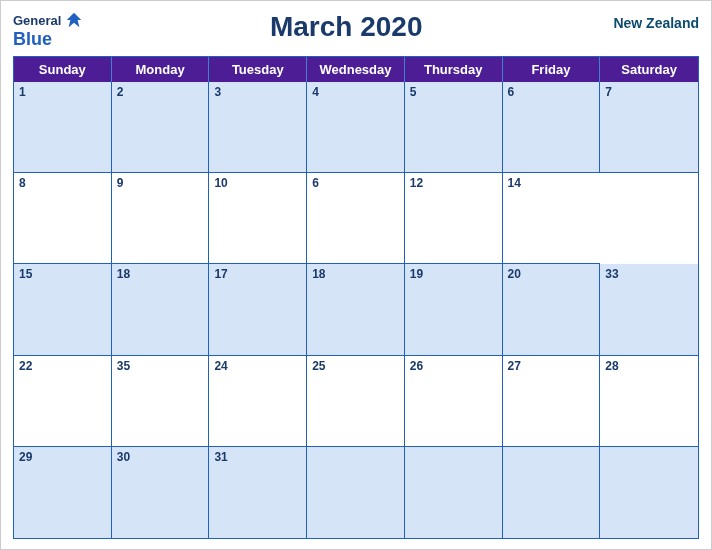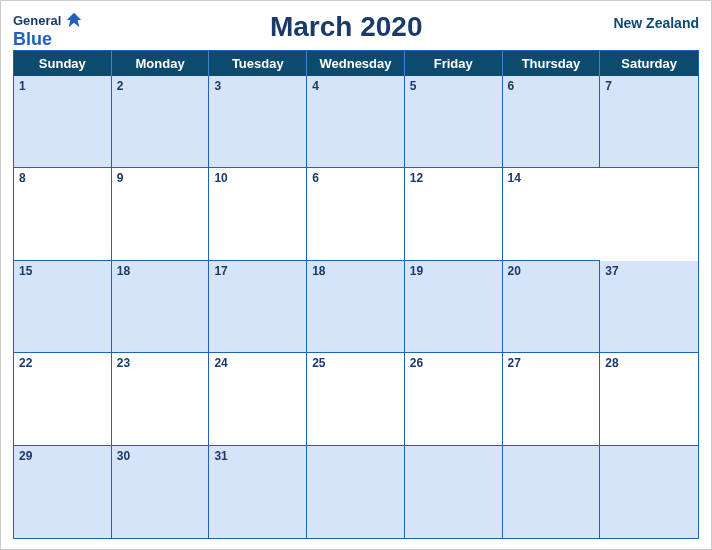--- a/index.html
+++ b/index.html
@@ -18,20 +18,21 @@
       background: #fff;
       border: 1px solid #ccc;
       display: flex;
       flex-direction: column;
       padding: 10px 12px 10px 12px;
     }
     .cal-header {
       display: flex;
       align-items: flex-start;
       justify-content: flex-end;
+      margin-bottom: 6px;
     }
     .logo-area {
       display: flex;
       flex-direction: column;
       align-items: flex-start;
     }
     .logo-text {
       display: flex;
       align-items: center;
       gap: 2px;
@@ -70,21 +71,21 @@
     }
     .cal-grid {
       flex: 1;
       display: flex;
       flex-direction: column;
       border: 1px solid #2060c0;
     }
     .day-headers {
       display: grid;
       grid-template-columns: repeat(7, 1fr);
-      background: #0c4a6e;
+      background: #4c1d95;
     }
     .day-header {
       text-align: center;
       color: #fff;
       font-size: 13px;
       font-weight: bold;
       padding: 5px 0;
       border-right: 1px solid #4080d0;
     }
     .day-header:last-child {
@@ -152,22 +153,22 @@
     <div class="region-label">New Zealand</div>
   </div>
 
   <div class="cal-grid">
 
     <div class="day-headers">
     <div class="day-header">Sunday</div>
         <div class="day-header">Monday</div>
         <div class="day-header">Tuesday</div>
         <div class="day-header">Wednesday</div>
+        <div class="day-header">Thursday</div>
         <div class="day-header">Friday</div>
-        <div class="day-header">Thursday</div>
         <div class="day-header">Saturday</div>
       </div>
 
     <div class="cal-weeks">
     <div class="cal-week shaded">
           <div class="cal-cell">1</div>
           <div class="cal-cell">2</div>
           <div class="cal-cell">3</div>
           <div class="cal-cell">4</div>
           <div class="cal-cell">5</div>
@@ -182,25 +183,25 @@
           <div class="cal-cell">12</div>
           <div class="cal-cell">14</div>
         </div>
         <div class="cal-week shaded">
           <div class="cal-cell">15</div>
           <div class="cal-cell">18</div>
           <div class="cal-cell">17</div>
           <div class="cal-cell">18</div>
           <div class="cal-cell">19</div>
           <div class="cal-cell">20</div>
-          <div class="cal-cell">37</div>
+          <div class="cal-cell">33</div>
         </div>
         <div class="cal-week white">
           <div class="cal-cell">22</div>
-          <div class="cal-cell">23</div>
+          <div class="cal-cell">35</div>
           <div class="cal-cell">24</div>
           <div class="cal-cell">25</div>
           <div class="cal-cell">26</div>
           <div class="cal-cell">27</div>
           <div class="cal-cell">28</div>
         </div>
         <div class="cal-week shaded">
           <div class="cal-cell">29</div>
           <div class="cal-cell">30</div>
           <div class="cal-cell">31</div>

